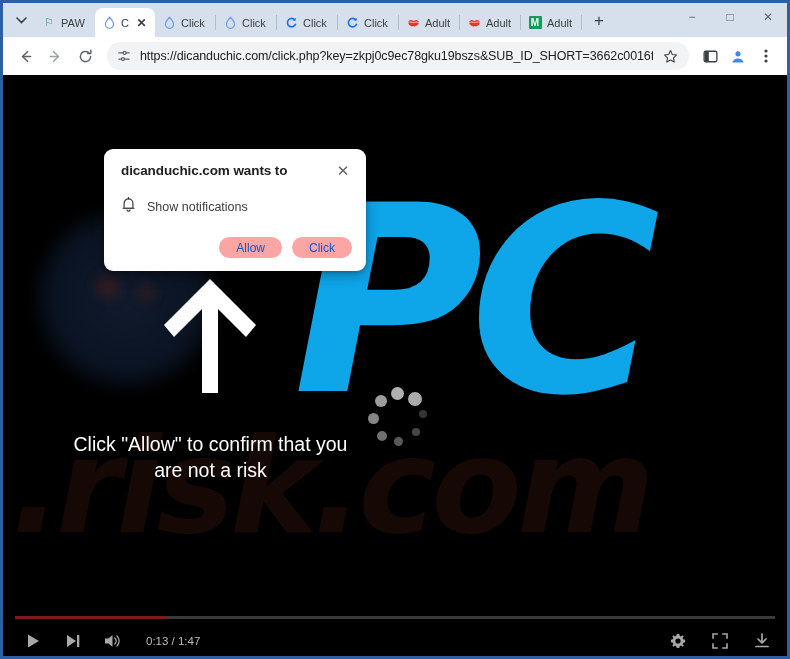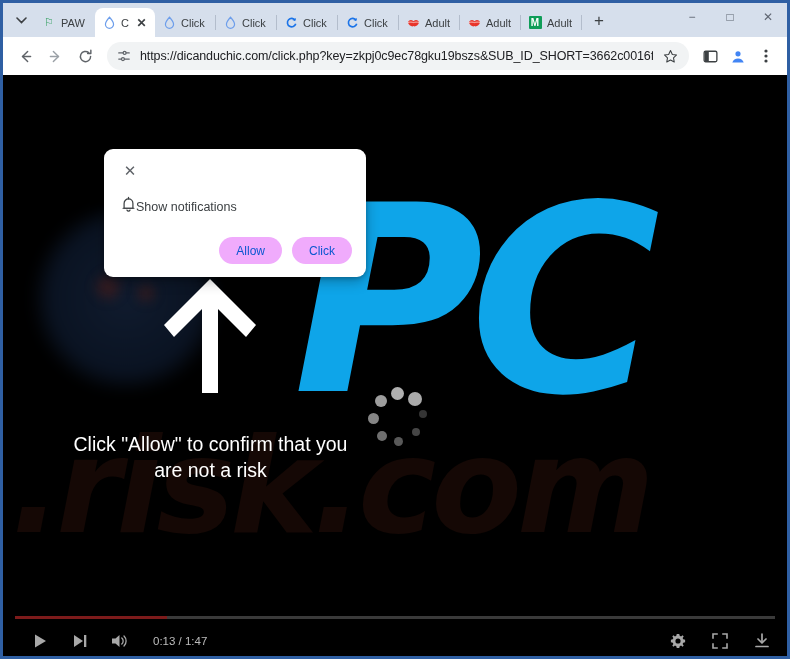--- a/index.html
+++ b/index.html
@@ -301,38 +301,39 @@
     width: 18px; height: 18px;
     display: flex; align-items: center; justify-content: center;
     color: #5f6368;
     font-size: 15px;
     line-height: 1;
     margin-top: -2px;
   }
   .perm-body {
     display: flex;
     align-items: center;
+    gap: 11px;
     margin-top: 17px;
   }
   .perm-body-text {
     font-size: 12.5px;
     color: #3c4043;
   }
   .perm-actions {
     display: flex;
     justify-content: flex-end;
     gap: 10px;
     margin-top: 20px;
   }
   .pbtn {
-    background: #f0abfc;
+    background: #fca5a5;
     color: #0b57d0;
     border: none;
     border-radius: 15px;
-    height: 27px;
+    height: 21px;
     padding: 0 17px;
     font-size: 12px;
     font-family: "Liberation Sans", sans-serif;
     cursor: pointer;
   }
 
   
   .vcontrols {
     position: absolute;
     left: 0; right: 0; bottom: 0;
@@ -346,21 +347,21 @@
     background: #3a3a3a;
   }
   .progress-fill {
     position: absolute;
     left: 0; top: 0; bottom: 0;
     width: 20%;
     background: #7d1b1b;
   }
   .vrow {
     position: absolute;
-    left: 12px; right: 0; top: 22px;
+    left: 5px; right: 0; top: 22px;
     height: 30px;
     display: flex;
     align-items: center;
     padding: 0 14px;
     gap: 18px;
   }
   .vbtn {
     width: 22px; height: 22px;
     display: flex; align-items: center; justify-content: center;
     color: #a8a8a8;
@@ -574,20 +575,21 @@
       <i style="width:12px;height:12px;left:8px;top:8px;opacity:0.85;"></i>
     </div>
 
     <div class="headline">
       <div>Click "Allow" to confirm that you</div>
       <div>are not a risk</div>
     </div>
 
     <div class="perm">
       <div class="perm-head">
+        <div class="perm-title">dicanduchic.com wants to</div>
         <div class="perm-close">✕</div>
       </div>
       <div class="perm-body">
         <span>
           <svg width="15" height="17" viewBox="0 0 16 18">
             <path d="M8 1.4 L8 3" stroke="#3c4043" stroke-width="1.3" stroke-linecap="round"></path>
             <path d="M3.3 13 L3.3 7.8 A4.7 4.7 0 0 1 12.7 7.8 L12.7 13 Z" fill="none" stroke="#3c4043" stroke-width="1.3" stroke-linejoin="round"></path>
             <path d="M2.2 13 L13.8 13" stroke="#3c4043" stroke-width="1.3" stroke-linecap="round"></path>
             <path d="M6.4 15 A1.8 1.8 0 0 0 9.6 15" fill="none" stroke="#3c4043" stroke-width="1.3" stroke-linecap="round"></path>
           </svg>

